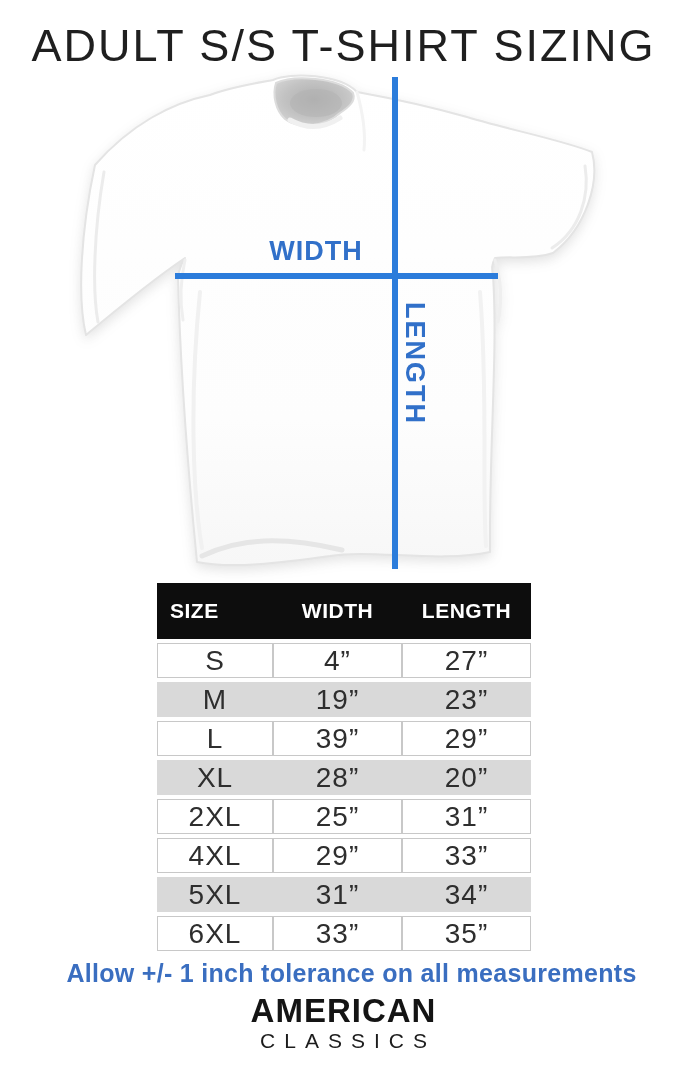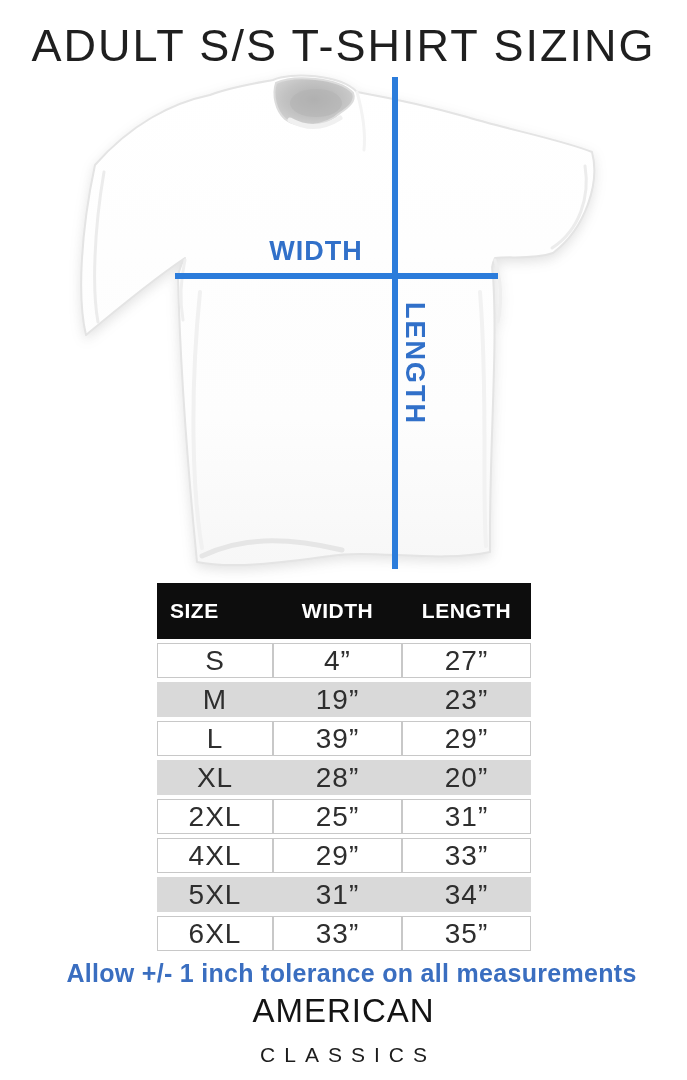--- a/index.html
+++ b/index.html
@@ -60,25 +60,25 @@
   .size-table tr.row-dark  td { background:#d9d9d9; border:1px solid #d9d9d9; }
 
   
   .tolerance {
     position:absolute; top:959px; left:8px; width:100%;
     text-align:center; font-size:25px; font-weight:700;
     color:#3a6ec0; letter-spacing:0.3px;
   }
   .brand { position:absolute; top:994px; left:0; width:100%; text-align:center; }
   .brand-top {
-    font-size:33px; font-weight:400; letter-spacing:1px; color:#141414;
+    font-size:33px; font-weight:700; letter-spacing:1px; color:#141414;
     line-height:1.0;
   }
   .brand-bottom {
-    margin-top:17px; font-size:21px; font-weight:400;
+    margin-top:3px; font-size:21px; font-weight:400;
     letter-spacing:9px; padding-left:9px; color:#1c1c1c; line-height:1.0;
   }
 </style>
 </head>
 <body>
 
 <div class="page">
 
   <div class="title">ADULT S/S T-SHIRT SIZING</div>
 

